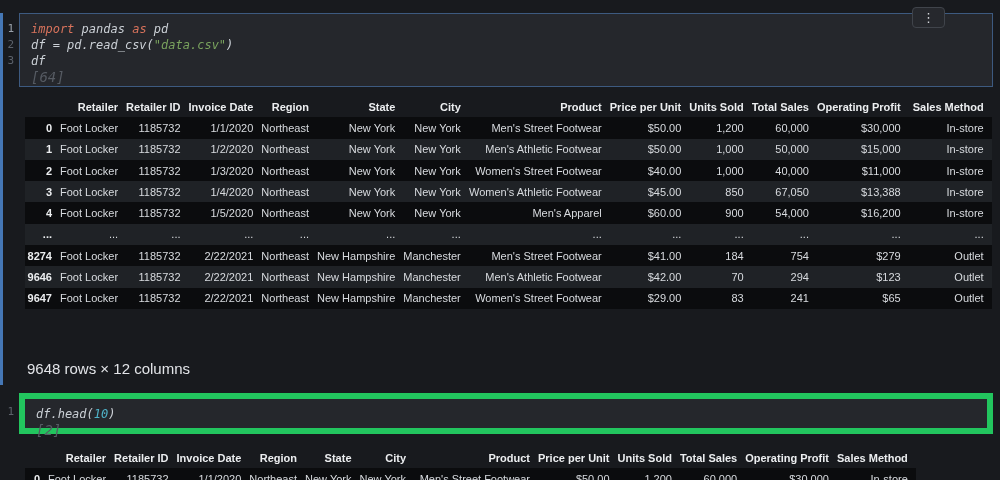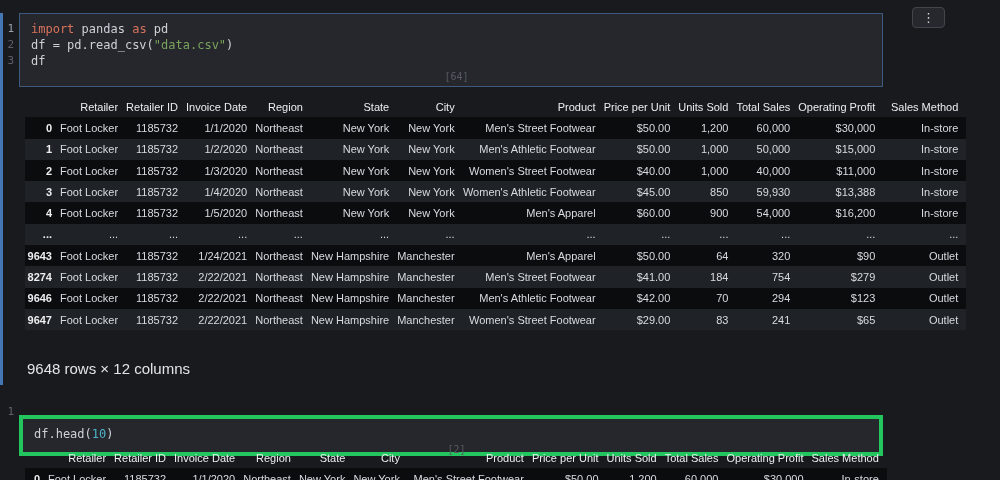--- a/index.html
+++ b/index.html
@@ -5,49 +5,49 @@
   * { margin:0; padding:0; box-sizing:border-box; }
   html,body { width:1000px; height:480px; background:#181a1e; }
   body { font-family:"Liberation Sans", sans-serif; }
 
   .screen { position:relative; width:1000px; height:480px; background:#181a1e; overflow:hidden; }
 
   
   .focus-bar { position:absolute; left:0; top:13px; width:3px; height:372px; background:#4577b5; }
 
   
-  .cell { position:absolute; left:19px; width:864px; background:#25272c; }
+  .cell { position:absolute; left:19px; width:974px; background:#25272c;font-style:italic; }
   .cell1 { top:13px; height:74px; border:1px solid #3d5a80; }
-  .cell2 { top:415px; height:41px; border:4px solid #22c55e; }
+  .cell2 { top:393px; height:41px; border:6px solid #22c55e; }
   .code-area { padding:7px 0 0 11px; font-family:"DejaVu Sans Mono", monospace; font-size:12px; line-height:16px; color:#ccd1d7; white-space:pre; }
   .code-line { height:16px; }
   .tk-kw  { color:#d9735c; }
   .tk-str { color:#7aa35e; }
   .tk-num { color:#4fb3c9; }
   .tk-pl  { color:#ccd1d7; }
-  .exec-count { padding:0 0 0 11px; font-family:"DejaVu Sans Mono", monospace; font-size:10px; line-height:16px; color:#565b63;text-align:center; }
+  .exec-count { padding:0 0 0 11px; font-family:"DejaVu Sans Mono", monospace; font-size:14px; line-height:16px; color:#565b63; }
 
   
   .gutter { position:absolute; left:0; width:14px; text-align:right; font-family:"DejaVu Sans Mono", monospace; font-size:11px; line-height:16px; color:#5c626b; }
   .gutter1 { top:21px; }
   .gutter2 { top:404px; }
   .ln { height:16px; }
   .ln-active { color:#9aa1aa; }
 
   
   .kebab-btn { position:absolute; left:912px; top:7px; width:33px; height:21px; background:#26282d; border:1px solid #40444b; border-radius:4px; color:#d0d3d7; font-size:13px; line-height:18px; text-align:center; cursor:pointer; padding:0; }
   .kebab-btn span { font-family:"DejaVu Sans", sans-serif; }
 
   
   .df-output { position:absolute; }
   .df-output-1 { left:25px; top:96px; }
   .df-output-2 { left:25px; top:447px; }
   table.df { border-collapse:collapse; table-layout:fixed; font-size:11px; color:#d8dbdf; }
   table.df th, table.df td { text-align:right; padding:0 8px 0 0; height:21.3px; white-space:nowrap; overflow:hidden; font-weight:normal; }
-  table.df thead th { font-weight:normal; color:#eceef0; background:transparent; }
+  table.df thead th { font-weight:bold; color:#eceef0; background:transparent; }
   table.df tbody th { font-weight:bold; color:#eceef0; }
   table.df tbody tr:nth-child(odd)  { background:#0b0c0e; }
   table.df tbody tr:nth-child(even) { background:#1f2226; }
 
   .df-summary { position:absolute; left:27px; top:360px; font-size:15px; color:#e2e4e8; }
 </style>
 </head>
 <body>
 
 <div class="screen">
@@ -149,21 +149,21 @@
             <th>3</th>
             <td>Foot Locker</td>
             <td>1185732</td>
             <td>1/4/2020</td>
             <td>Northeast</td>
             <td>New York</td>
             <td>New York</td>
             <td>Women's Athletic Footwear</td>
             <td>$45.00</td>
             <td>850</td>
-            <td>59,930</td>
+            <td>67,050</td>
             <td>$13,388</td>
             <td>In-store</td>
           </tr>
           <tr>
             <th>4</th>
             <td>Foot Locker</td>
             <td>1185732</td>
             <td>1/5/2020</td>
             <td>Northeast</td>
             <td>New York</td>
@@ -182,35 +182,20 @@
             <td>...</td>
             <td>...</td>
             <td>...</td>
             <td>...</td>
             <td>...</td>
             <td>...</td>
             <td>...</td>
             <td>...</td>
             <td>...</td>
             <td>...</td>
-          </tr>
-          <tr>
-            <th>9643</th>
-            <td>Foot Locker</td>
-            <td>1185732</td>
-            <td>1/24/2021</td>
-            <td>Northeast</td>
-            <td>New Hampshire</td>
-            <td>Manchester</td>
-            <td>Men's Apparel</td>
-            <td>$50.00</td>
-            <td>64</td>
-            <td>320</td>
-            <td>$90</td>
-            <td>Outlet</td>
           </tr>
           <tr>
             <th>8274</th>
             <td>Foot Locker</td>
             <td>1185732</td>
             <td>2/22/2021</td>
             <td>Northeast</td>
             <td>New Hampshire</td>
             <td>Manchester</td>
             <td>Men's Street Footwear</td>

